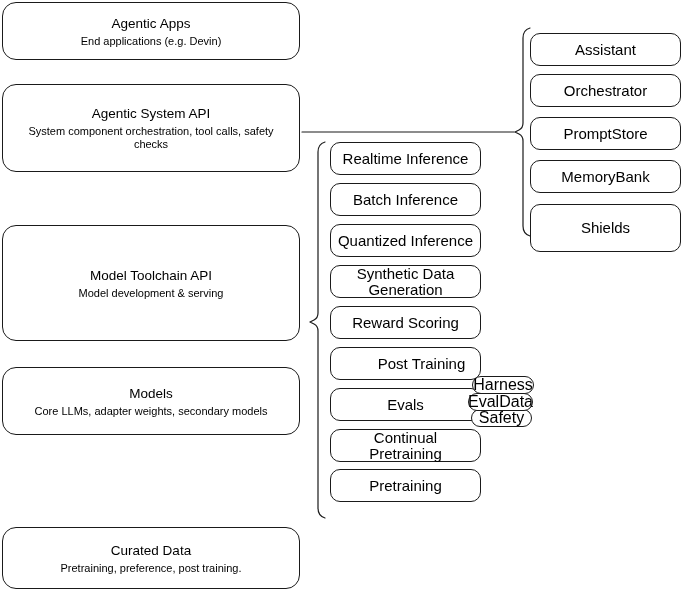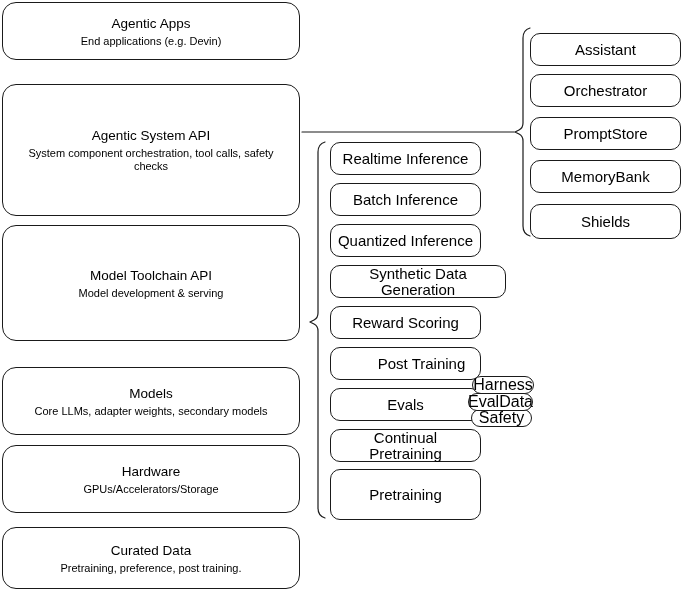--- a/index.html
+++ b/index.html
@@ -100,70 +100,66 @@
              M 310 322
              L 314 324 Q 318 326 318 331
              L 318 508 Q 318 516 325 518"></path>
   </svg>
 
   <div class="node layer" style="left:2px; top:2px; width:298px; height:58px;">
     <div class="title">Agentic Apps</div>
     <div class="subtitle">End applications (e.g. Devin)</div>
   </div>
 
-  <div class="node layer" style="left:2px; top:84px; width:298px; height:132px;">
+  <div class="node layer" style="left:2px; top:84px; width:298px; height:88px;">
     <div class="title">Agentic System API</div>
     <div class="subtitle">System component orchestration, tool calls, safety checks</div>
   </div>
 
   <div class="node layer" style="left:2px; top:225px; width:298px; height:116px;">
     <div class="title">Model Toolchain API</div>
     <div class="subtitle">Model development &amp; serving</div>
   </div>
 
   <div class="node layer" style="left:2px; top:367px; width:298px; height:68px;">
     <div class="title">Models</div>
     <div class="subtitle">Core LLMs, adapter weights, secondary models</div>
   </div>
 
-  <div class="node layer" style="left:2px; top:445px; width:298px; height:68px;">
-    <div class="title">Hardware</div>
-    <div class="subtitle">GPUs/Accelerators/Storage</div>
-  </div>
 
   <div class="node layer" style="left:2px; top:527px; width:298px; height:62px;">
     <div class="title">Curated Data</div>
     <div class="subtitle">Pretraining, preference, post training.</div>
   </div>
 
   <div class="node chip" style="left:330px; top:142px; width:151px; height:33px;">
     <span>Realtime Inference</span>
   </div>
   <div class="node chip" style="left:330px; top:183px; width:151px; height:33px;">
     <span>Batch Inference</span>
   </div>
   <div class="node chip" style="left:330px; top:224px; width:151px; height:33px;">
     <span>Quantized Inference</span>
   </div>
-  <div class="node chip" style="left:330px; top:265px; width:176px; height:33px;">
+  <div class="node chip" style="left:330px; top:265px; width:151px; height:33px;">
     <span>Synthetic Data Generation</span>
   </div>
   <div class="node chip" style="left:330px; top:306px; width:151px; height:33px;">
     <span>Reward Scoring</span>
   </div>
   <div class="node chip" style="left:330px; top:347px; width:151px; height:33px;padding-left:38px;">
     <span>Post Training</span>
   </div>
   <div class="node chip" style="left:330px; top:388px; width:151px; height:33px;">
     <span>Evals</span>
   </div>
   <div class="node chip" style="left:330px; top:429px; width:151px; height:33px;">
     <span>Continual Pretraining</span>
   </div>
-  <div class="node chip" style="left:330px; top:469px; width:151px; height:51px;">
+  <div class="node chip" style="left:330px; top:469px; width:151px; height:33px;">
     <span>Pretraining</span>
   </div>
 
   <div class="node pill" style="left:472px; top:376px; width:62px; height:18px; z-index:5;">
     <span>Harness</span>
   </div>
   <div class="node pill" style="left:468px; top:393px; width:65px; height:18px; z-index:6;">
     <span>EvalData</span>
   </div>
   <div class="node pill" style="left:471px; top:409px; width:61px; height:18px; z-index:5;">
@@ -175,17 +171,17 @@
   </div>
   <div class="node chip" style="left:530px; top:74px; width:151px; height:33px;">
     <span>Orchestrator</span>
   </div>
   <div class="node chip" style="left:530px; top:117px; width:151px; height:33px;">
     <span>PromptStore</span>
   </div>
   <div class="node chip" style="left:530px; top:160px; width:151px; height:33px;">
     <span>MemoryBank</span>
   </div>
-  <div class="node chip" style="left:530px; top:204px; width:151px; height:35px;">
+  <div class="node chip" style="left:530px; top:204px; width:151px; height:48px;">
     <span>Shields</span>
   </div>
 
 </div>
 
 </body></html>

